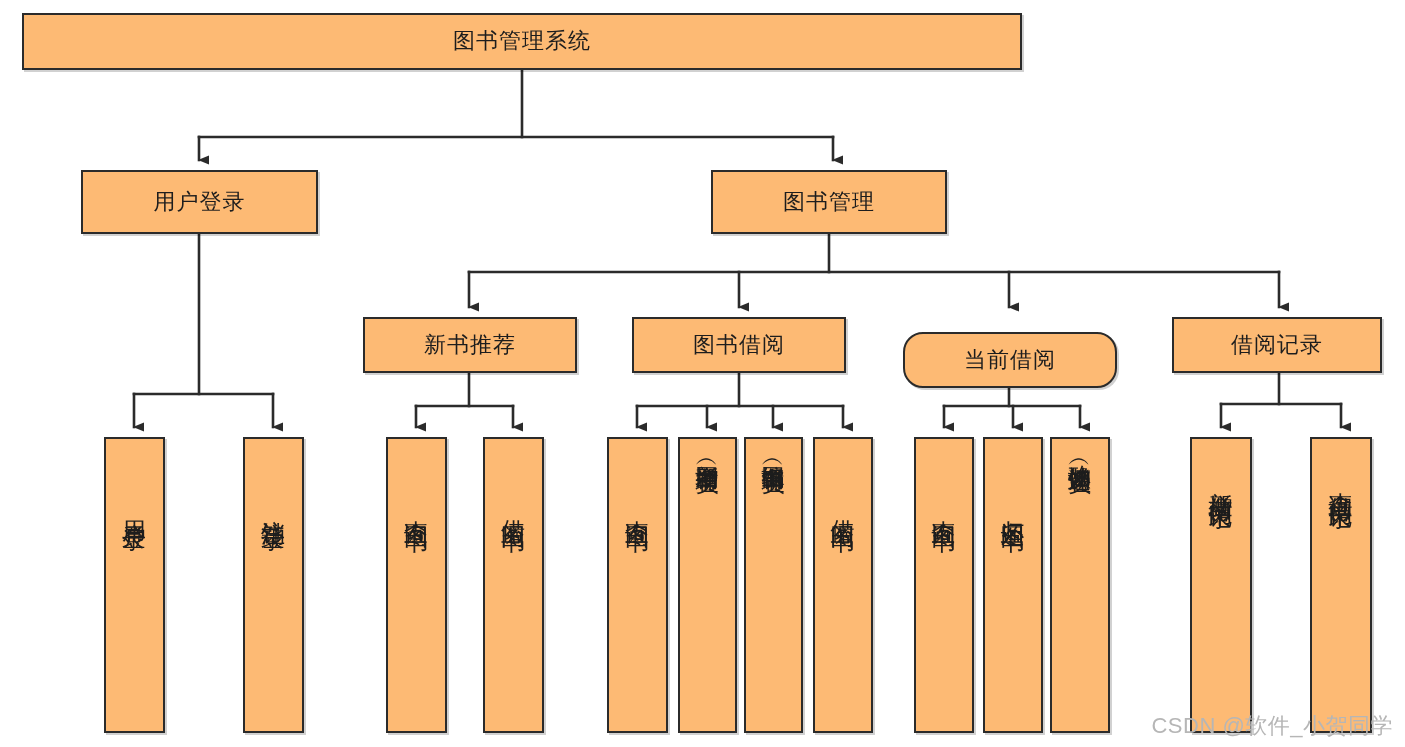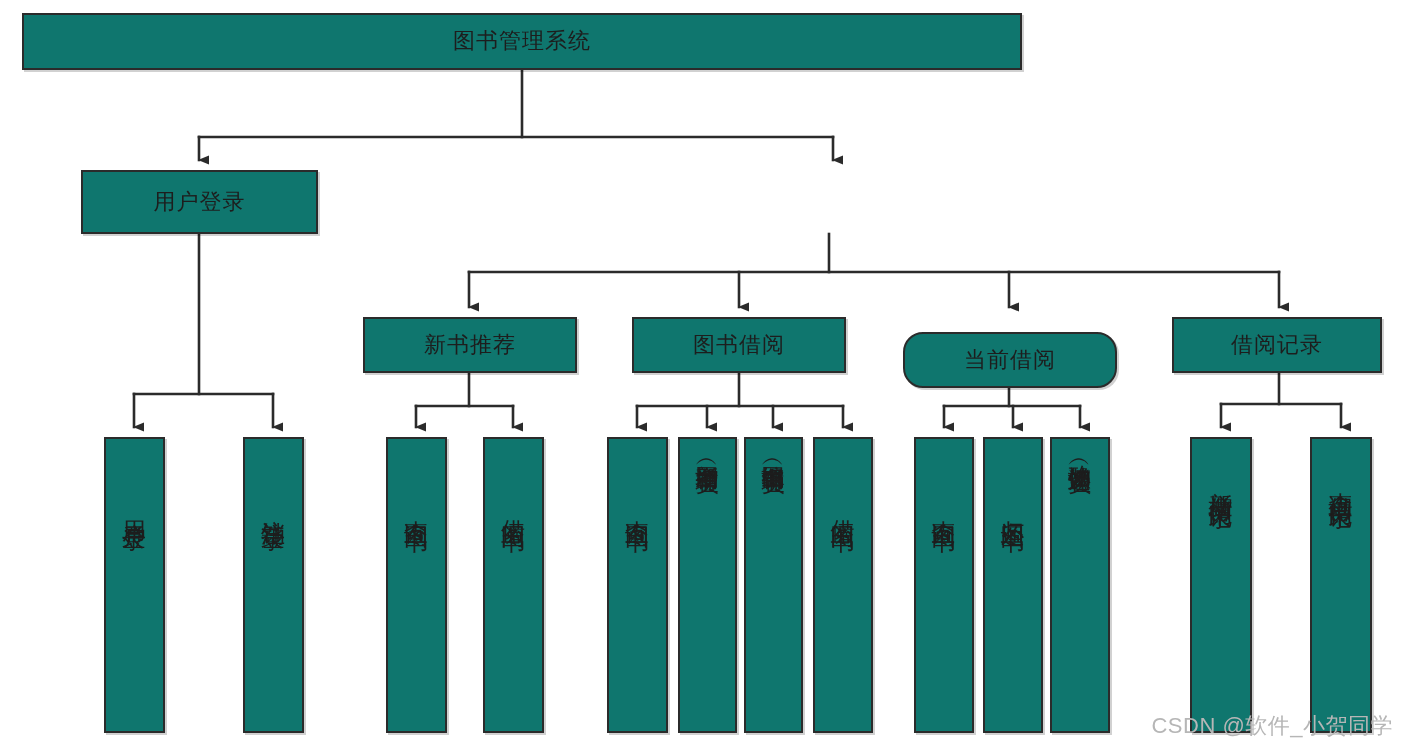--- a/index.html
+++ b/index.html
@@ -8,21 +8,21 @@
     width:1405px;height:747px;overflow:hidden;
     font-family:"Liberation Sans","DejaVu Sans",sans-serif;
     color:#1a1a1a;
   }
   #canvas{position:relative;width:1405px;height:747px;background:#fff;}
   svg.wires{position:absolute;left:0;top:0;width:1405px;height:747px;}
 
   .node{
     position:absolute;
     box-sizing:border-box;
-    background:#0f766e;
+    background:#fdba74;
     border:2px solid #2b2b2b;
     display:flex;
     align-items:center;
     justify-content:center;
     box-shadow:2px 2px 0 rgba(0,0,0,0.18);
   }
   .node .lbl{
     font-size:22px;
     line-height:1.22;
     letter-spacing:1px;
@@ -120,20 +120,23 @@
     </g>
   </svg>
 
   <div class="node horiz" style="left:22px;top:13px;width:1000px;height:57px;">
     <span class="lbl">图书管理系统</span>
   </div>
 
   <div class="node horiz" style="left:81px;top:170px;width:237px;height:64px;">
     <span class="lbl">用户登录</span>
   </div>
+  <div class="node horiz" style="left:711px;top:170px;width:236px;height:64px;">
+    <span class="lbl">图书管理</span>
+  </div>
 
   <div class="node horiz" style="left:632px;top:317px;width:214px;height:56px;">
     <span class="lbl">图书借阅</span>
   </div>
   <div class="node horiz" style="left:363px;top:317px;width:214px;height:56px;">
     <span class="lbl">新书推荐</span>
   </div>
   <div class="node horiz" style="left:903px;top:332px;width:214px;height:56px;border-radius:20px;">
     <span class="lbl">当前借阅</span>
   </div>

